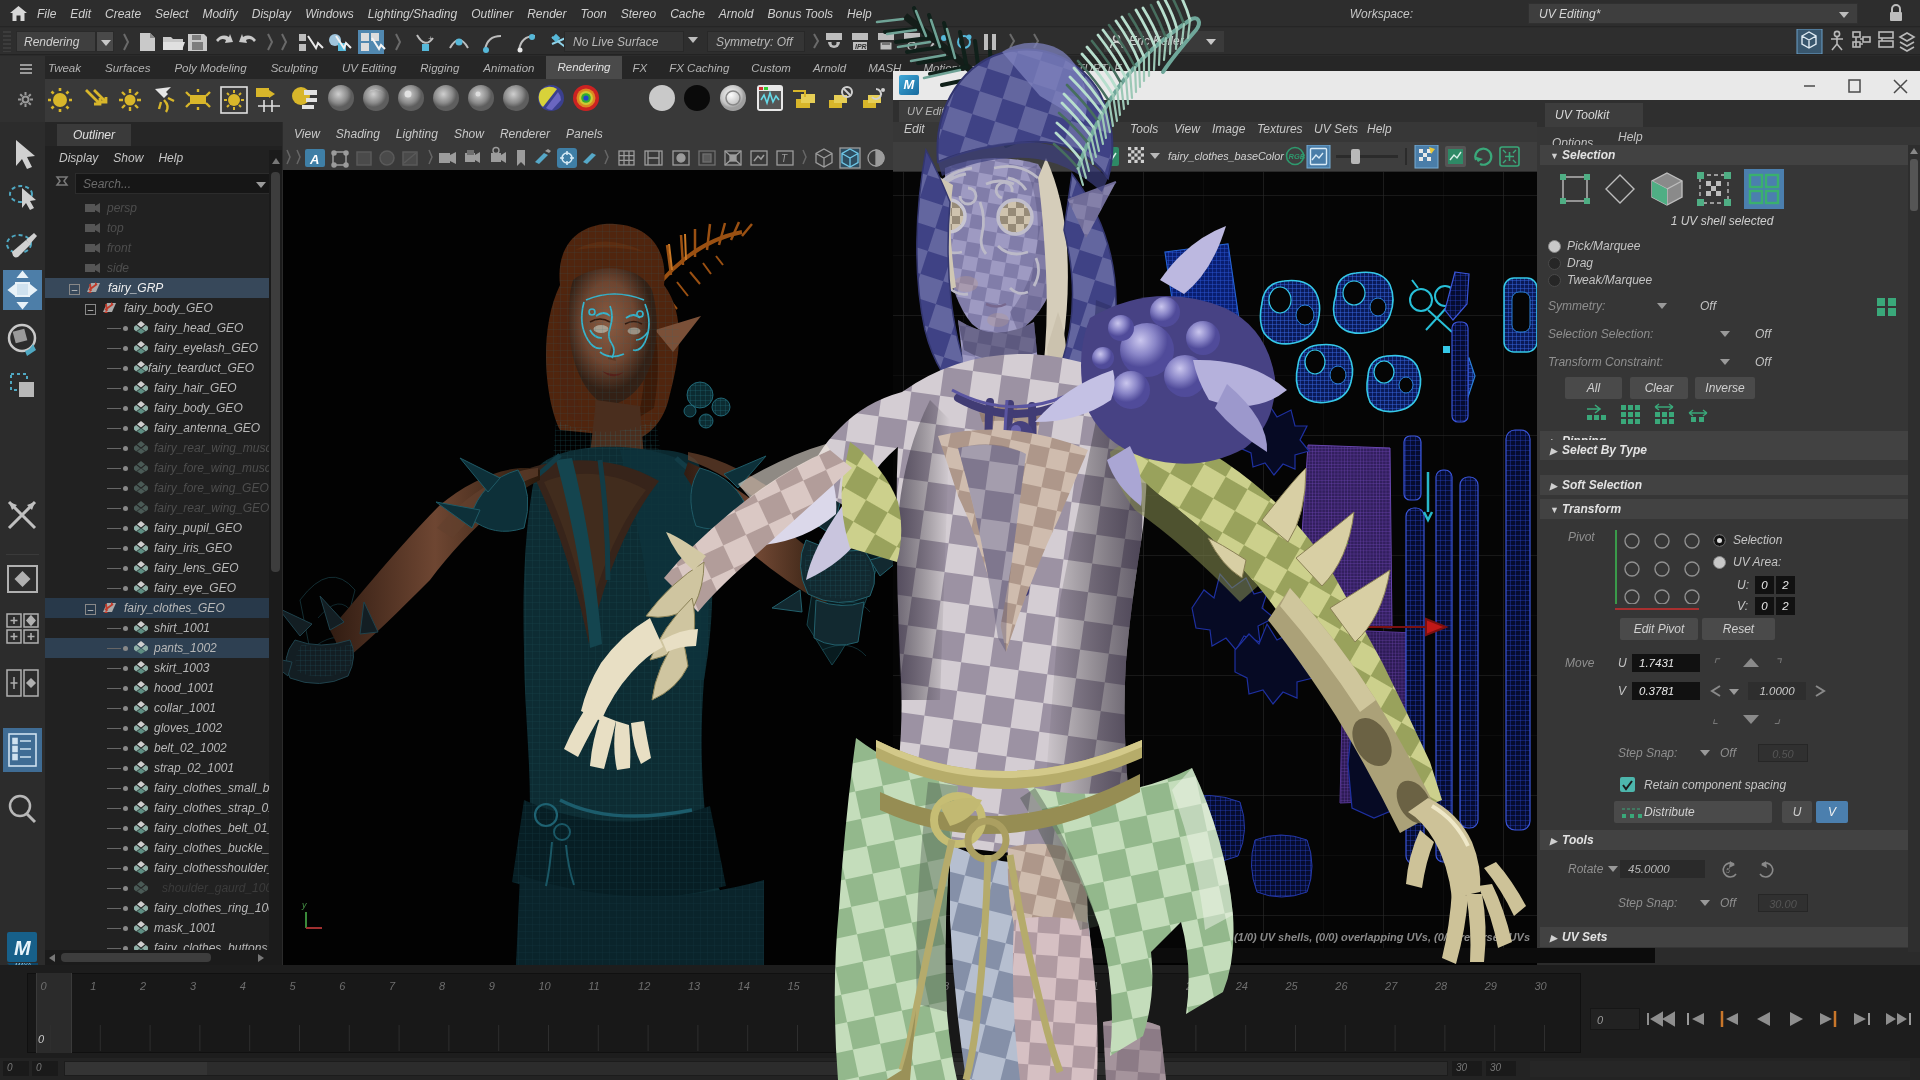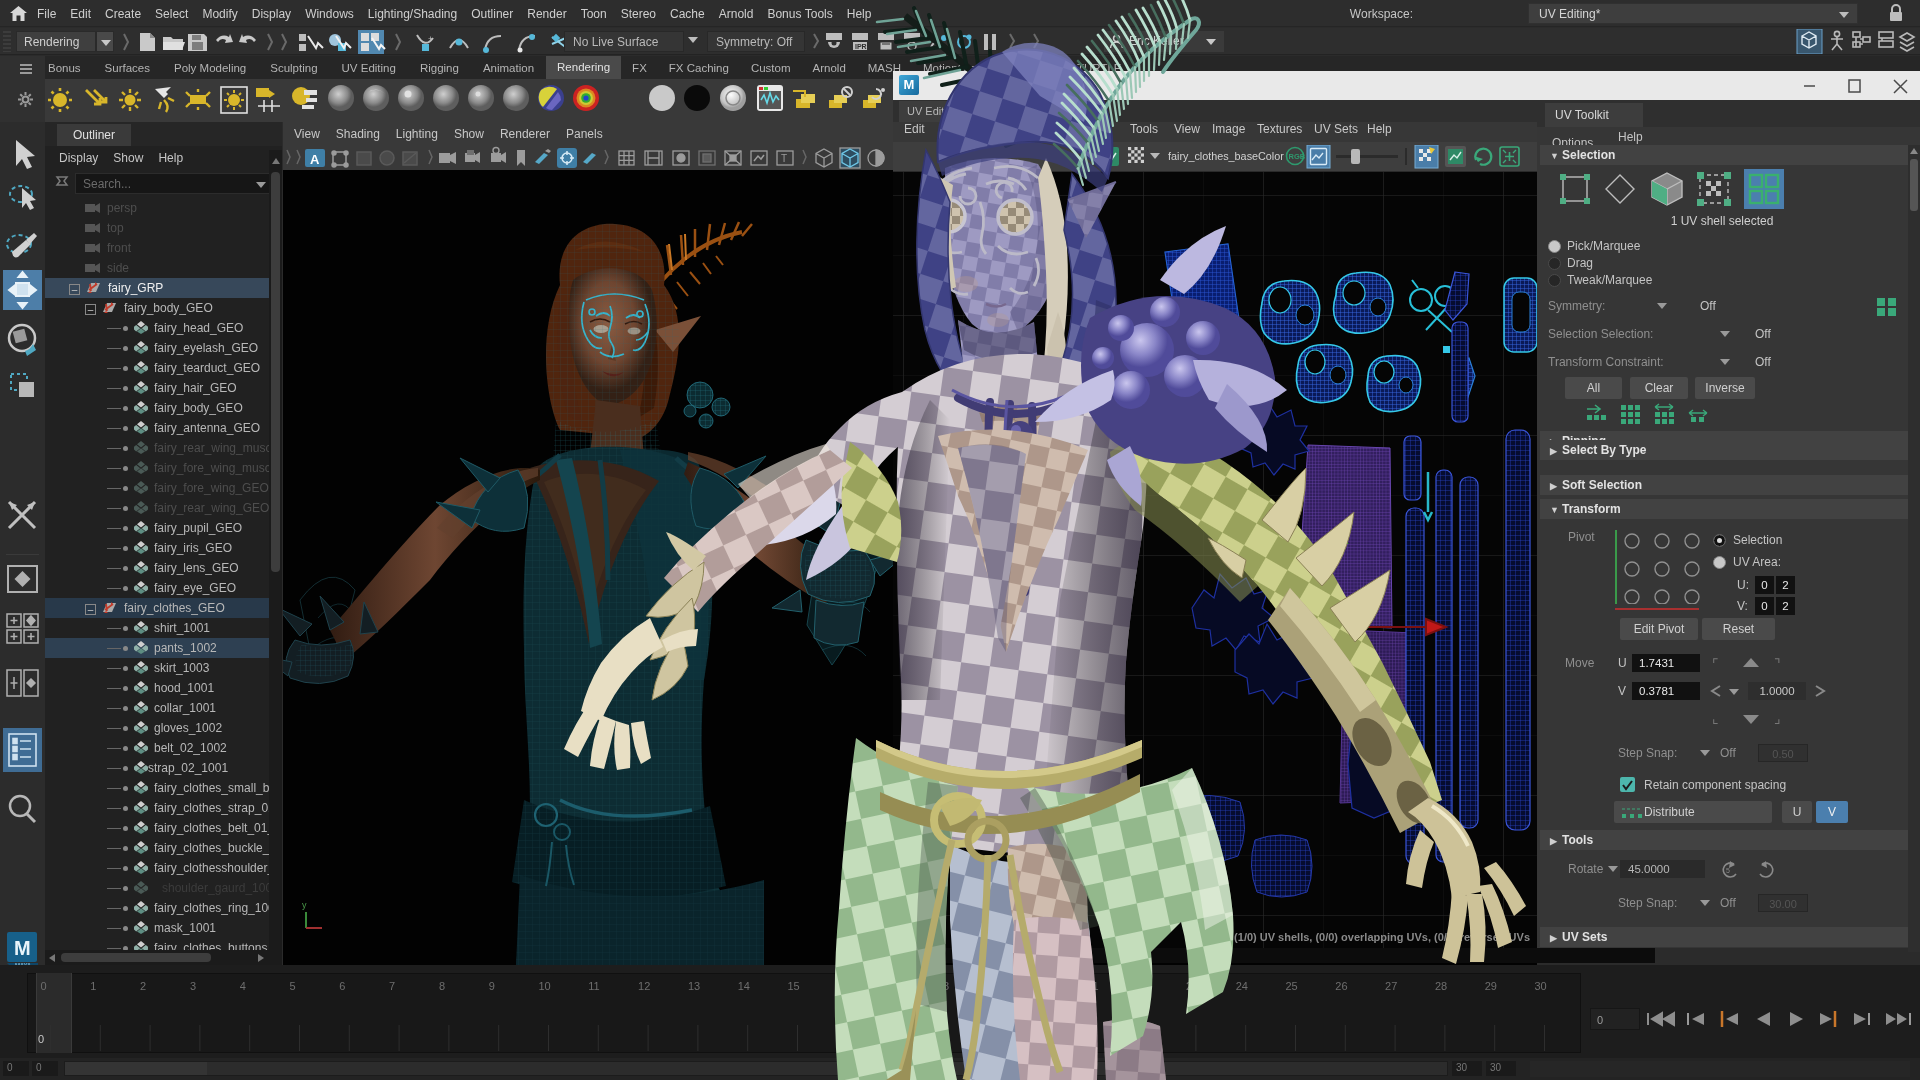--- a/index.html
+++ b/index.html
@@ -1,16 +1,16 @@
 <!DOCTYPE html>
 <html><head><meta charset="utf-8">
 <style>
 *{margin:0;padding:0;box-sizing:border-box;}
 html,body{width:1920px;height:1080px;overflow:hidden;background:#2b2b2b;font-family:"Liberation Sans",sans-serif;}
-#root{position:absolute;left:0;top:0;width:1920px;height:952px;}
+#root{position:absolute;left:0;top:0;width:1920px;height:952px;font-style:italic;}
 .abs{position:absolute;}
 .txt{color:#cbcbcb;font-size:12px;white-space:nowrap;}
 .flexr{display:flex;align-items:center;}
 .tkhead{left:3px;width:377px;height:20px;background:#424242;color:#e2e2e2;font-weight:bold;font-size:12px;line-height:20px;}
 .tkarr{display:inline-block;width:22px;padding-left:10px;font-size:9px;color:#cfcfcf;}
 .tkbtn{position:absolute;height:22px;background:#4a4a4a;color:#d0d0d0;font-size:12px;line-height:22px;text-align:center;border-radius:2px;}
 .radio{position:absolute;width:13px;height:13px;border-radius:50%;background:#262626;border:1px solid #4a4a4a;}
 .radio.on{background:#c8c8c8;border-color:#888;}
 .radio.on2{background:#111;border-color:#666;box-shadow:inset 0 0 0 3px #111, inset 0 0 0 8px #ddd;}
 .blkfld{position:absolute;height:18px;background:#111;color:#e8e8e8;font-size:11.5px;line-height:18px;text-align:center;}
@@ -200,21 +200,21 @@
             <rect x="84" y="12" width="14" height="6"></rect>
             <path d="M87 9 v3"></path>
         <path d="M105 8 l7 -4 l7 4 l-7 4 z M105 13 l7 4 l7 -4 M105 18 l7 4 l7 -4"></path>
       </g>
     </g>
   </svg>
 </div>
 
 <div class="abs" id="shelftabs" style="left:0;top:56px;width:1920px;height:23px;background:#262626;">
   <div class="flexr" style="position:absolute;left:36px;top:0;height:23px;font-size:11.5px;color:#b4b4b4;">
-    <span style="padding:0 12px;">Bonus</span>
+    <span style="padding:0 12px;">Tweak</span>
         <span style="padding:0 12px;">Surfaces</span>
         <span style="padding:0 12px;">Poly Modeling</span>
         <span style="padding:0 12px;">Sculpting</span>
         <span style="padding:0 12px;">UV Editing</span>
         <span style="padding:0 12px;">Rigging</span>
         <span style="padding:0 12px;">Animation</span>
         <span style="padding:0 11px;background:#4a4a4a;height:23px;line-height:23px;color:#e2e2e2;">Rendering</span>
         <span style="padding:0 11px;">FX</span>
         <span style="padding:0 11px;">FX Caching</span>
         <span style="padding:0 11px;">Custom</span>
@@ -488,21 +488,21 @@
             <path d="M7 0 l4 3.2 l-4 3.2 l-4 -3.2 z" fill="#cfcfcf"></path>
             <path d="M2.2 4 l4 3.2 l-4 3.2 l-2.2 -1.8 v-2.8 z" fill="#8fb0a8"></path>
             <path d="M11.8 4 l2.2 1.8 v2.8 l-2.2 1.8 l-4 -3.2 z" fill="#8fb0a8"></path>
             <path d="M7 7.2 l4 3.2 l-4 2.6 l-4 -2.6 z" fill="#5d8d82"></path>
           </svg><span style="margin-left:6px;">fairy_eyelash_GEO</span></div>
         <div style="height:20px;line-height:20px;background:transparent;padding-left:62px;color:#b8b8b8;white-space:nowrap;overflow:hidden;"><span style="display:inline-block;width:14px;border-top:1px solid #666;vertical-align:3px;margin-right:2px;"></span><span style="display:inline-block;width:5px;height:5px;background:#888;border-radius:3px;margin-right:6px;vertical-align:1px;"></span><svg width="14" height="13" viewBox="0 0 14 13" style="vertical-align:-2px">
             <path d="M7 0 l4 3.2 l-4 3.2 l-4 -3.2 z" fill="#cfcfcf"></path>
             <path d="M2.2 4 l4 3.2 l-4 3.2 l-2.2 -1.8 v-2.8 z" fill="#8fb0a8"></path>
             <path d="M11.8 4 l2.2 1.8 v2.8 l-2.2 1.8 l-4 -3.2 z" fill="#8fb0a8"></path>
             <path d="M7 7.2 l4 3.2 l-4 2.6 l-4 -2.6 z" fill="#5d8d82"></path>
-          </svg><span style="margin-left:6px;">fairy_tearduct_GEO</span></div>
+          </svg><span style="">fairy_tearduct_GEO</span></div>
         <div style="height:20px;line-height:20px;background:transparent;padding-left:62px;color:#b8b8b8;white-space:nowrap;overflow:hidden;"><span style="display:inline-block;width:14px;border-top:1px solid #666;vertical-align:3px;margin-right:2px;"></span><span style="display:inline-block;width:5px;height:5px;background:#888;border-radius:3px;margin-right:6px;vertical-align:1px;"></span><svg width="14" height="13" viewBox="0 0 14 13" style="vertical-align:-2px">
             <path d="M7 0 l4 3.2 l-4 3.2 l-4 -3.2 z" fill="#cfcfcf"></path>
             <path d="M2.2 4 l4 3.2 l-4 3.2 l-2.2 -1.8 v-2.8 z" fill="#8fb0a8"></path>
             <path d="M11.8 4 l2.2 1.8 v2.8 l-2.2 1.8 l-4 -3.2 z" fill="#8fb0a8"></path>
             <path d="M7 7.2 l4 3.2 l-4 2.6 l-4 -2.6 z" fill="#5d8d82"></path>
           </svg><span style="margin-left:6px;">fairy_hair_GEO</span></div>
         <div style="height:20px;line-height:20px;background:transparent;padding-left:62px;color:#b8b8b8;white-space:nowrap;overflow:hidden;"><span style="display:inline-block;width:14px;border-top:1px solid #666;vertical-align:3px;margin-right:2px;"></span><span style="display:inline-block;width:5px;height:5px;background:#888;border-radius:3px;margin-right:6px;vertical-align:1px;"></span><svg width="14" height="13" viewBox="0 0 14 13" style="vertical-align:-2px">
             <path d="M7 0 l4 3.2 l-4 3.2 l-4 -3.2 z" fill="#cfcfcf"></path>
             <path d="M2.2 4 l4 3.2 l-4 3.2 l-2.2 -1.8 v-2.8 z" fill="#8fb0a8"></path>
             <path d="M11.8 4 l2.2 1.8 v2.8 l-2.2 1.8 l-4 -3.2 z" fill="#8fb0a8"></path>
@@ -595,21 +595,21 @@
             <path d="M7 0 l4 3.2 l-4 3.2 l-4 -3.2 z" fill="#cfcfcf"></path>
             <path d="M2.2 4 l4 3.2 l-4 3.2 l-2.2 -1.8 v-2.8 z" fill="#8fb0a8"></path>
             <path d="M11.8 4 l2.2 1.8 v2.8 l-2.2 1.8 l-4 -3.2 z" fill="#8fb0a8"></path>
             <path d="M7 7.2 l4 3.2 l-4 2.6 l-4 -2.6 z" fill="#5d8d82"></path>
           </svg><span style="margin-left:6px;">belt_02_1002</span></div>
         <div style="height:20px;line-height:20px;background:transparent;padding-left:62px;color:#b8b8b8;white-space:nowrap;overflow:hidden;"><span style="display:inline-block;width:14px;border-top:1px solid #666;vertical-align:3px;margin-right:2px;"></span><span style="display:inline-block;width:5px;height:5px;background:#888;border-radius:3px;margin-right:6px;vertical-align:1px;"></span><svg width="14" height="13" viewBox="0 0 14 13" style="vertical-align:-2px">
             <path d="M7 0 l4 3.2 l-4 3.2 l-4 -3.2 z" fill="#cfcfcf"></path>
             <path d="M2.2 4 l4 3.2 l-4 3.2 l-2.2 -1.8 v-2.8 z" fill="#8fb0a8"></path>
             <path d="M11.8 4 l2.2 1.8 v2.8 l-2.2 1.8 l-4 -3.2 z" fill="#8fb0a8"></path>
             <path d="M7 7.2 l4 3.2 l-4 2.6 l-4 -2.6 z" fill="#5d8d82"></path>
-          </svg><span style="">strap_02_1001</span></div>
+          </svg><span style="margin-left:6px;">strap_02_1001</span></div>
         <div style="height:20px;line-height:20px;background:transparent;padding-left:62px;color:#b8b8b8;white-space:nowrap;overflow:hidden;"><span style="display:inline-block;width:14px;border-top:1px solid #666;vertical-align:3px;margin-right:2px;"></span><span style="display:inline-block;width:5px;height:5px;background:#888;border-radius:3px;margin-right:6px;vertical-align:1px;"></span><svg width="14" height="13" viewBox="0 0 14 13" style="vertical-align:-2px">
             <path d="M7 0 l4 3.2 l-4 3.2 l-4 -3.2 z" fill="#cfcfcf"></path>
             <path d="M2.2 4 l4 3.2 l-4 3.2 l-2.2 -1.8 v-2.8 z" fill="#8fb0a8"></path>
             <path d="M11.8 4 l2.2 1.8 v2.8 l-2.2 1.8 l-4 -3.2 z" fill="#8fb0a8"></path>
             <path d="M7 7.2 l4 3.2 l-4 2.6 l-4 -2.6 z" fill="#5d8d82"></path>
           </svg><span style="margin-left:6px;">fairy_clothes_small_belt_1002</span></div>
         <div style="height:20px;line-height:20px;background:transparent;padding-left:62px;color:#b8b8b8;white-space:nowrap;overflow:hidden;"><span style="display:inline-block;width:14px;border-top:1px solid #666;vertical-align:3px;margin-right:2px;"></span><span style="display:inline-block;width:5px;height:5px;background:#888;border-radius:3px;margin-right:6px;vertical-align:1px;"></span><svg width="14" height="13" viewBox="0 0 14 13" style="vertical-align:-2px">
             <path d="M7 0 l4 3.2 l-4 3.2 l-4 -3.2 z" fill="#cfcfcf"></path>
             <path d="M2.2 4 l4 3.2 l-4 3.2 l-2.2 -1.8 v-2.8 z" fill="#8fb0a8"></path>
             <path d="M11.8 4 l2.2 1.8 v2.8 l-2.2 1.8 l-4 -3.2 z" fill="#8fb0a8"></path>

